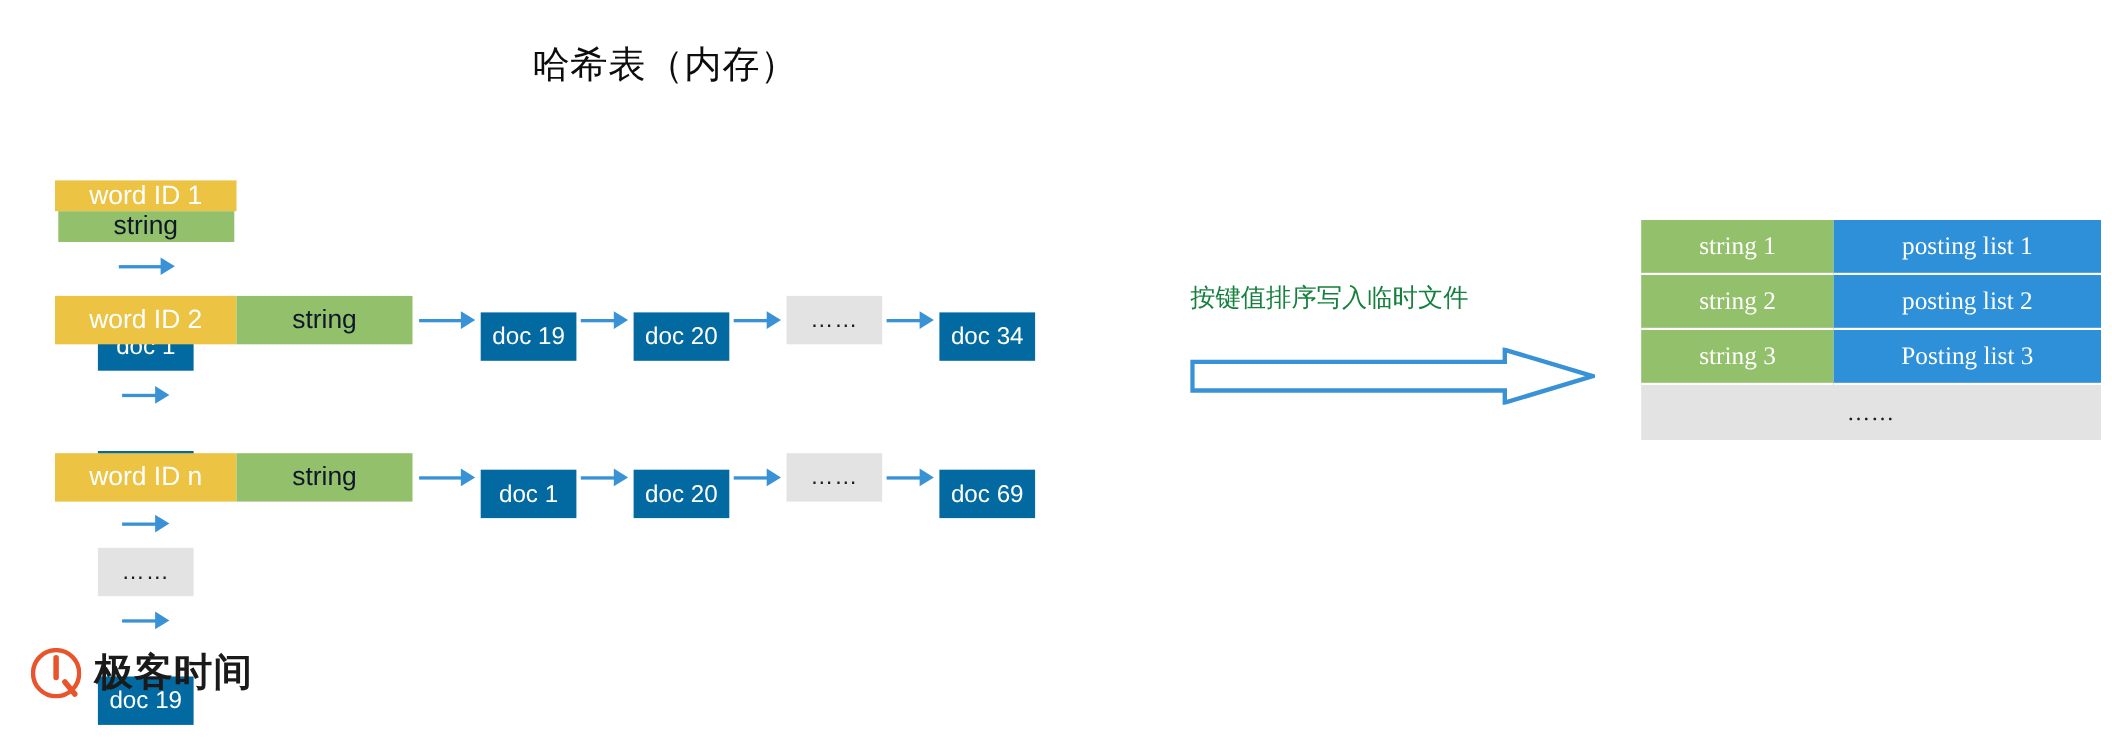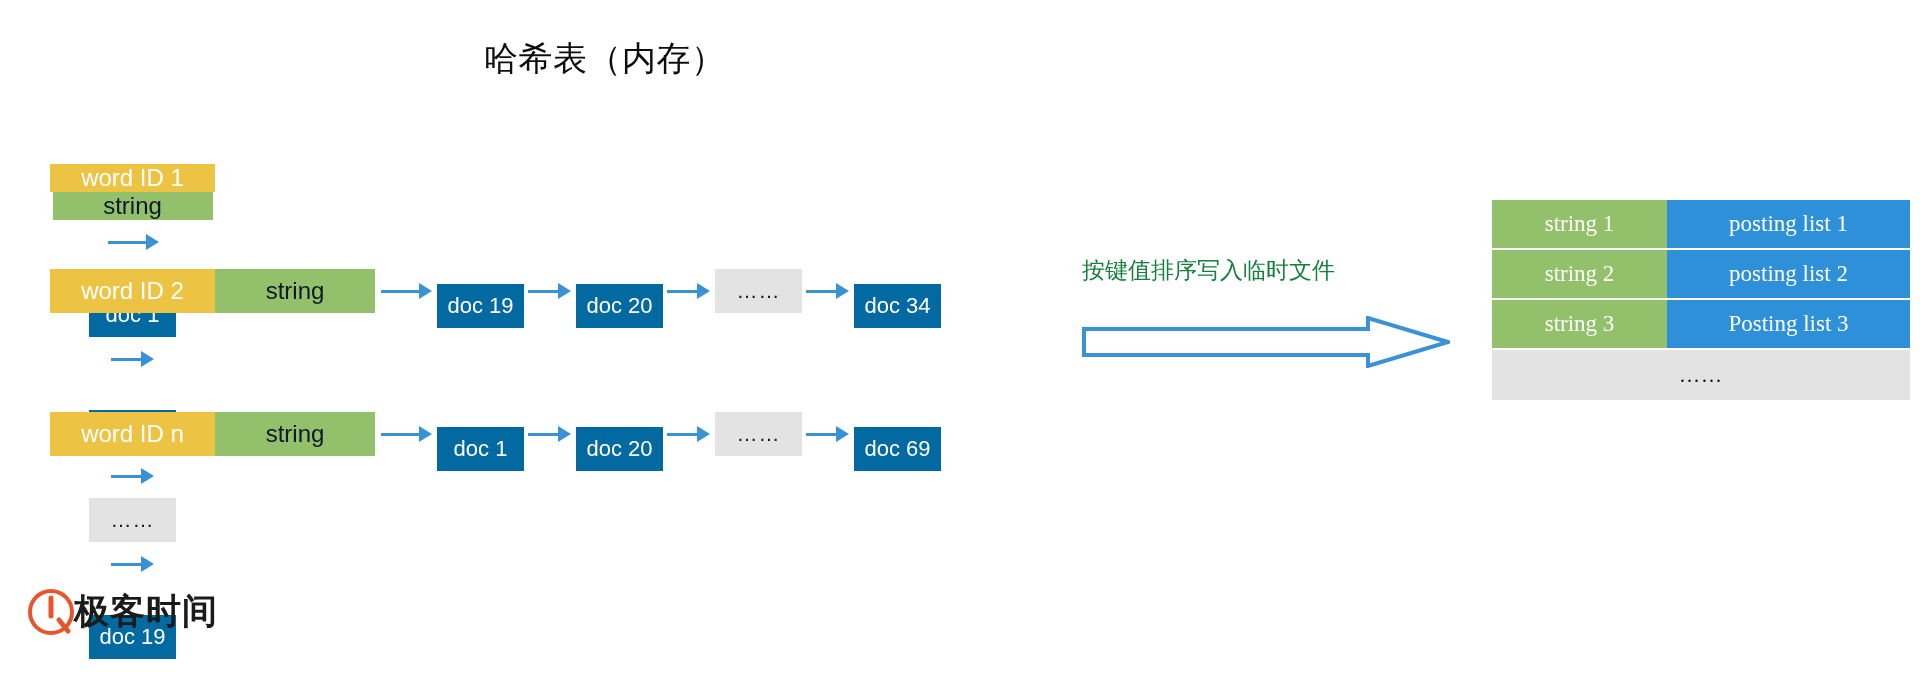--- a/index.html
+++ b/index.html
@@ -176,20 +176,21 @@
   }
   #disk-table tr:last-child td { border-bottom: none; }
 
   
   #logo {
     position: absolute;
     left: 28px;
     top: 588px;
     display: flex;
     align-items: center;
+    gap: 12px;
   }
   #logo-mark {
     width: 46px;
     height: 46px;
     position: relative;
     flex: none;
   }
   #logo-text {
     font-size: 35px;
     color: #1a1a1a;

